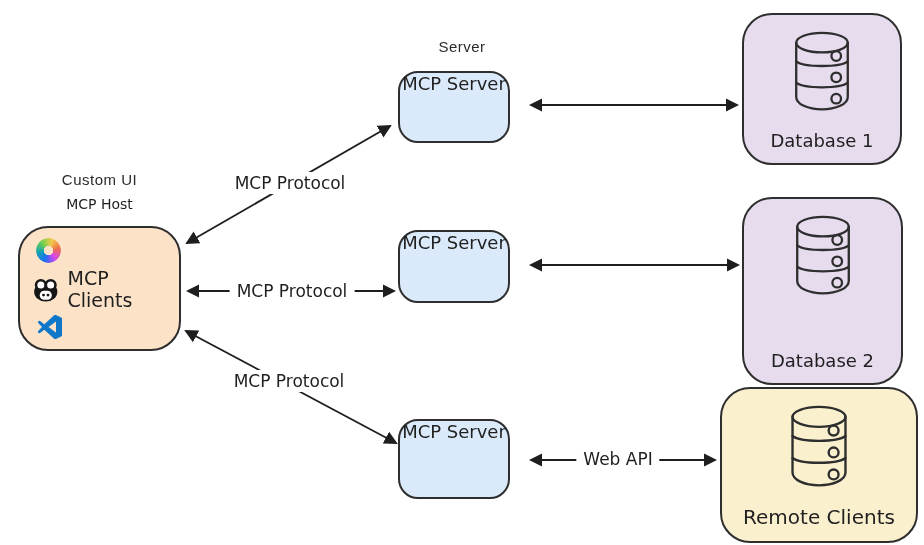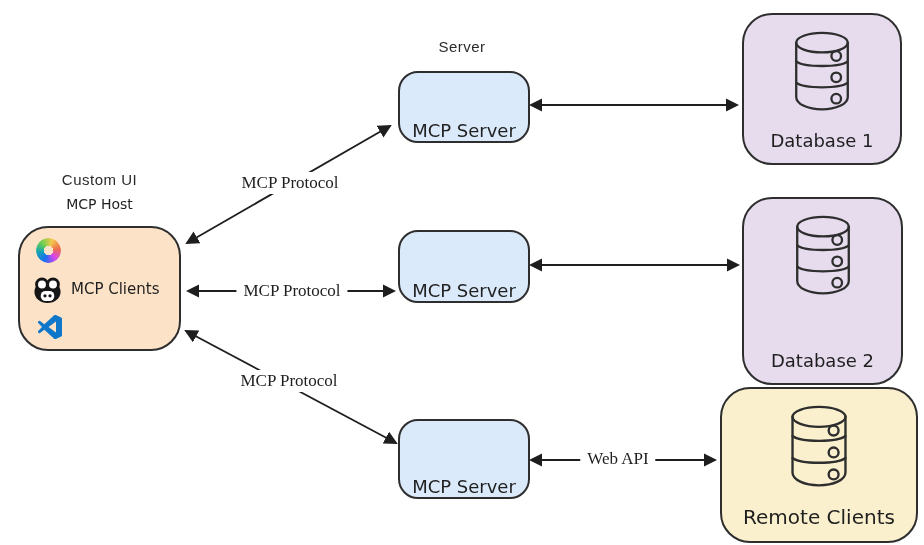--- a/index.html
+++ b/index.html
@@ -12,29 +12,29 @@
   .hand{font-family:"DejaVu Sans",sans-serif;color:#1f1f1f;}
   .host{left:18px;top:226px;width:163px;height:125px;border-radius:30px;
         display:flex;flex-direction:column;justify-content:space-between;padding:10px 12px;}
   .host-title{position:absolute;left:18px;top:196px;width:163px;text-align:center;
               font-size:14px;z-index:3;}
   .host-row{display:flex;align-items:center;gap:8px;}
   .copilot{width:25px;height:25px;border-radius:50%;margin-left:4px;
            background:conic-gradient(from 200deg,#1b6ef3,#12a3b4,#6fcf4e,#f2c94c,#ee6c4d,#d945ef,#1b6ef3);
            -webkit-mask:radial-gradient(circle closest-side,transparent 36%,#000 40%);
            mask:radial-gradient(circle closest-side,transparent 36%,#000 40%);}
-  .clients-label{font-size:15px;}
-  .server{width:132px;border-radius:20px;display:flex;align-items:flex-end;justify-content:center;}
+  .clients-label{font-size:19px;}
+  .server{width:112px;border-radius:20px;display:flex;align-items:flex-start;justify-content:center;}
   .server .stext{font-size:18px;}
   .db{border-radius:30px;display:flex;flex-direction:column;align-items:center;justify-content:space-between;
       padding:16px 4px 12px 4px;}
   .db .dtext{font-size:18px;white-space:nowrap;}
   .cyl{stroke:#2e2e2e;stroke-width:2.6;fill:none;stroke-linecap:round;}
   .alabel{position:absolute;z-index:4;background:#ffffff;padding:1px 7px;font-size:17px;
-          transform:translate(-50%,-50%);white-space:nowrap;font-family:Liberation Serif, serif;}
+          transform:translate(-50%,-50%);white-space:nowrap;}
 </style>
 </head>
 <body>
 
 <div class="stage">
 
   <svg class="arrows">
     <defs>
       <marker id="ah" viewBox="0 0 10 10" refX="8.5" refY="5" markerWidth="7.5" markerHeight="7.5" orient="auto-start-reverse">
         <path d="M0 0 L10 5 L0 10 z" fill="#1e1e1e"></path>

